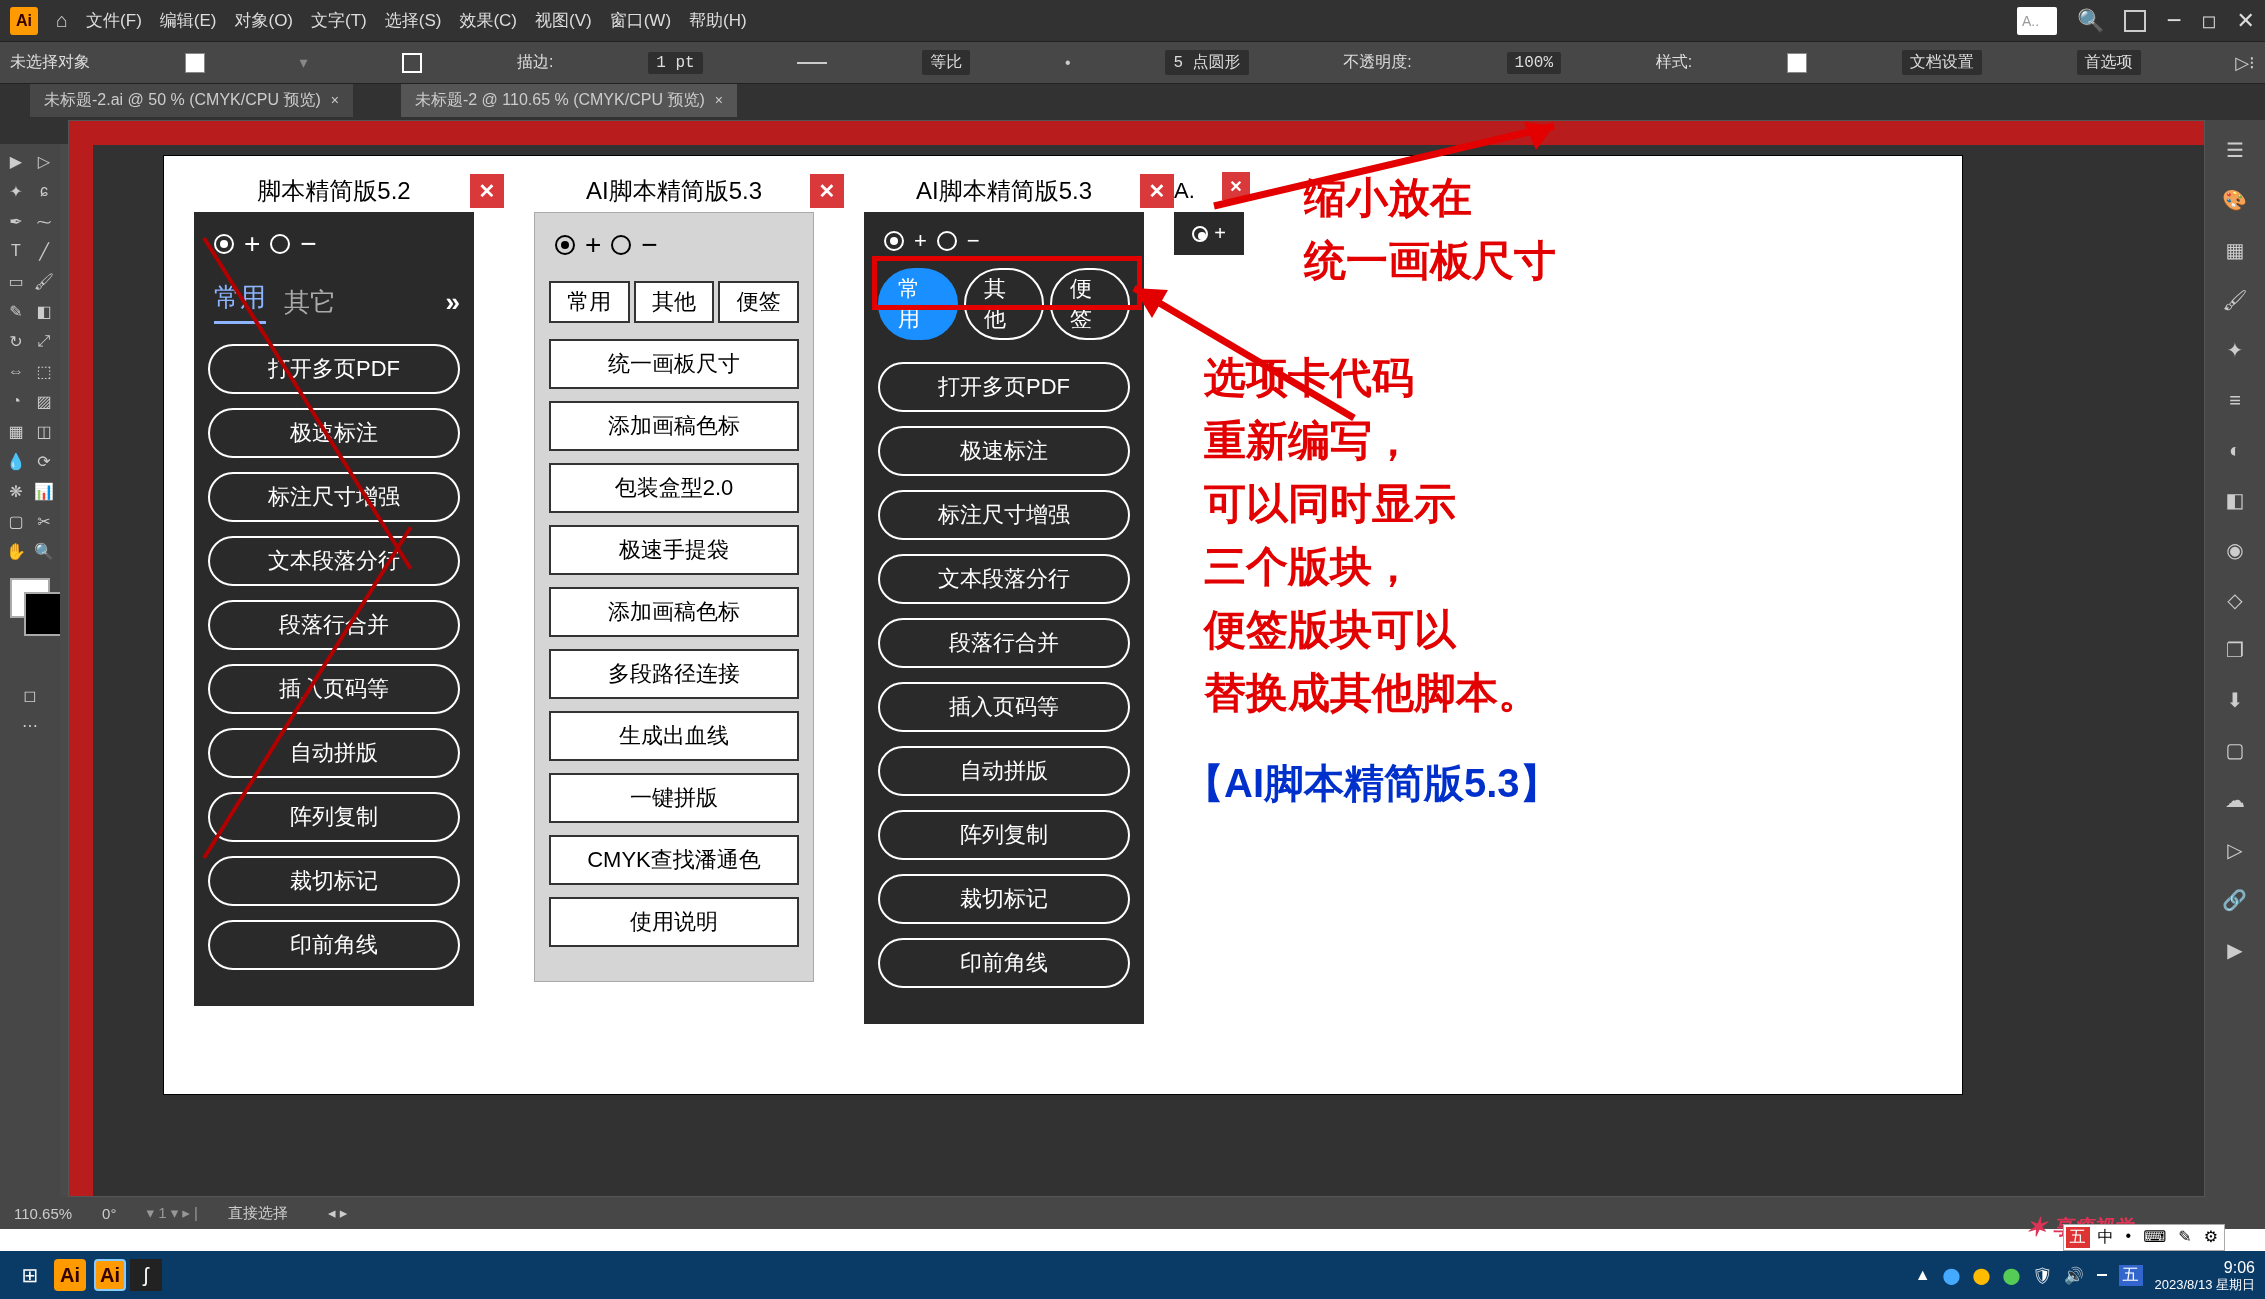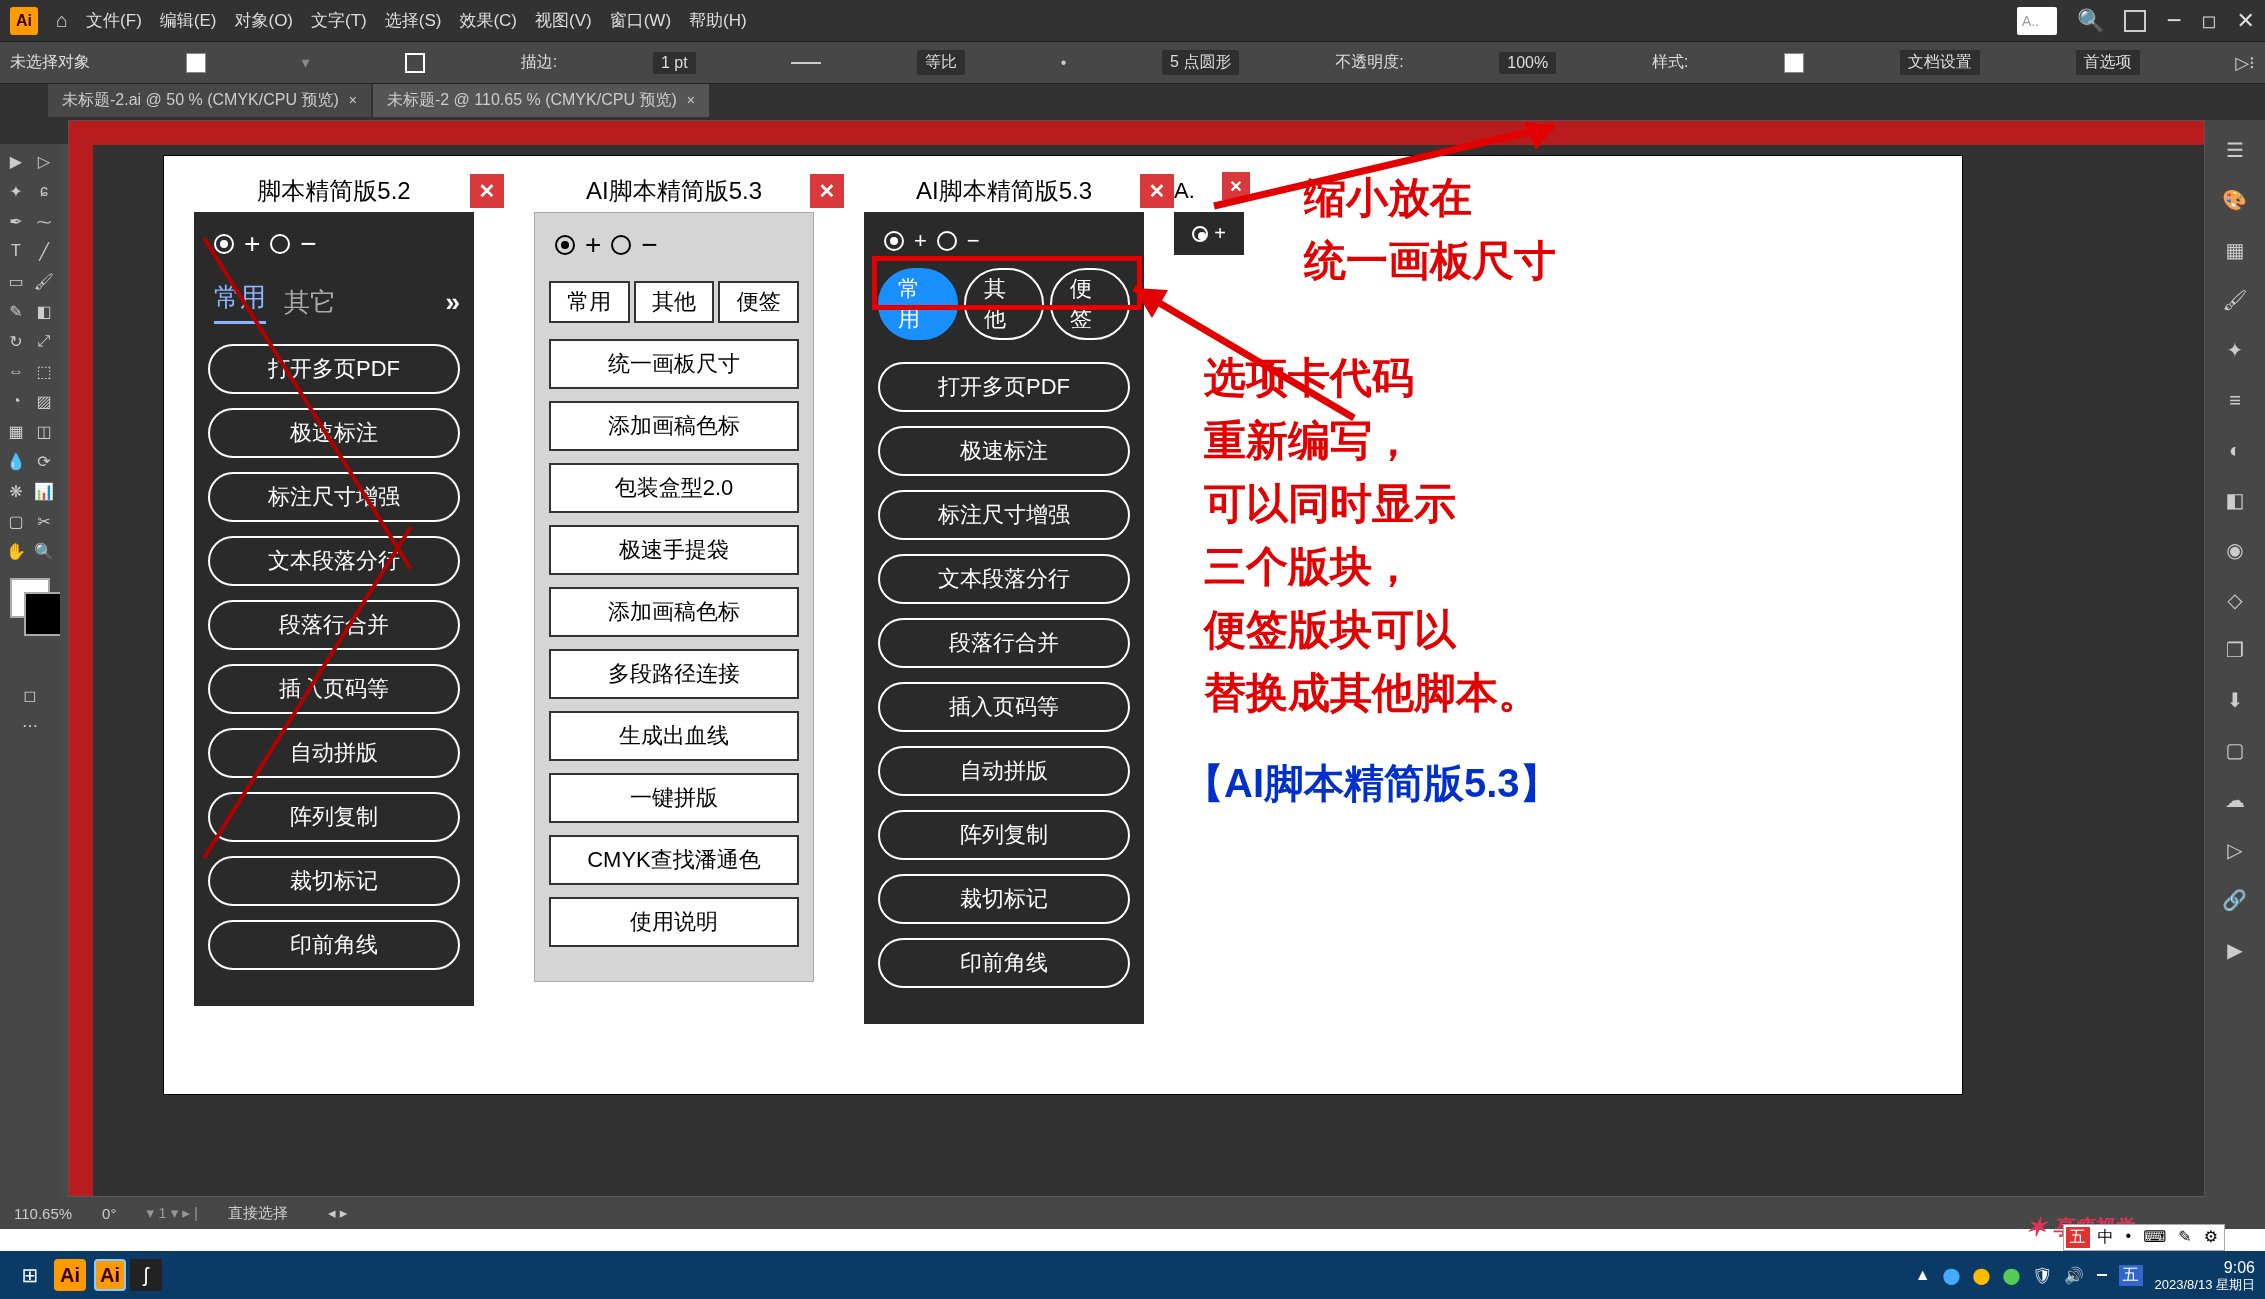--- a/index.html
+++ b/index.html
@@ -11,26 +11,26 @@
 .ai-logo { width:28px; height:28px; background:#ff9a00; color:#330000; font-weight:bold; font-size:16px; display:flex; align-items:center; justify-content:center; border-radius:3px; }
 .home-ic { font-size:20px; color:#ccc; }
 .menu-item { cursor:default; }
 .menubar-r { margin-left:auto; display:flex; align-items:center; gap:20px; }
 .search-box { width:40px; height:28px; background:#fff; border-radius:2px; font-size:14px; color:#999; padding:0 5px; display:flex; align-items:center; }
 .search-ic { font-size:22px; color:#ccc; }
 .grid-ic { width:22px; height:22px; border:2px solid #ccc; display:inline-block; }
 
 
 .ctrlbar { height:42px; background:#474747; display:flex; align-items:center; color:#ddd; font-size:16px; padding:0 10px; gap:12px; border-bottom:1px solid #222;justify-content:space-between; }
-.ctrl-field { background:#2f2f2f; padding:2px 8px; border-radius:2px; }
+.ctrl-field { background:#2f2f2f; padding:2px 8px; border-radius:2px;font-family:Liberation Mono, monospace; }
 .ctrl-sep { color:#888; }
 .swatch-w { width:20px; height:20px; background:#fff; display:inline-block; border:1px solid #888; }
 
 
-.tabbar { height:32px; background:#323232; display:flex; align-items:center; color:#ccc; font-size:16px; padding-left:48px; }
+.tabbar { height:32px; background:#323232; display:flex; align-items:center; color:#ccc; font-size:16px; padding-left:30px;gap:46px; }
 .doctab { background:#474747; padding:6px 14px; margin-right:2px; display:flex; align-items:center; gap:10px; }
 .doctab .x { color:#ccc; font-size:14px; }
 
 
 .workspace { position:absolute; top:120px; left:60px; right:60px; bottom:32px; background:#b91c1c; border:1px solid #555; overflow:hidden;margin-left:8px; }
 .ruler-h { position:absolute; top:120px; left:83px; right:60px; height:24px; background:#4a4a4a; color:#ccc; font-size:11px; display:flex; align-items:center; overflow:hidden; }
 .ruler-h span { margin-right:44px; }
 .ruler-v { position:absolute; top:144px; left:60px; width:24px; bottom:32px; background:#4a4a4a; }
 .canvas { position:absolute; top:24px; left:24px; right:0; bottom:0; background:#323232; }
 .paper { position:absolute; left:70px; top:10px; width:1800px; height:940px; background:#fff; border:1px solid #000; }

